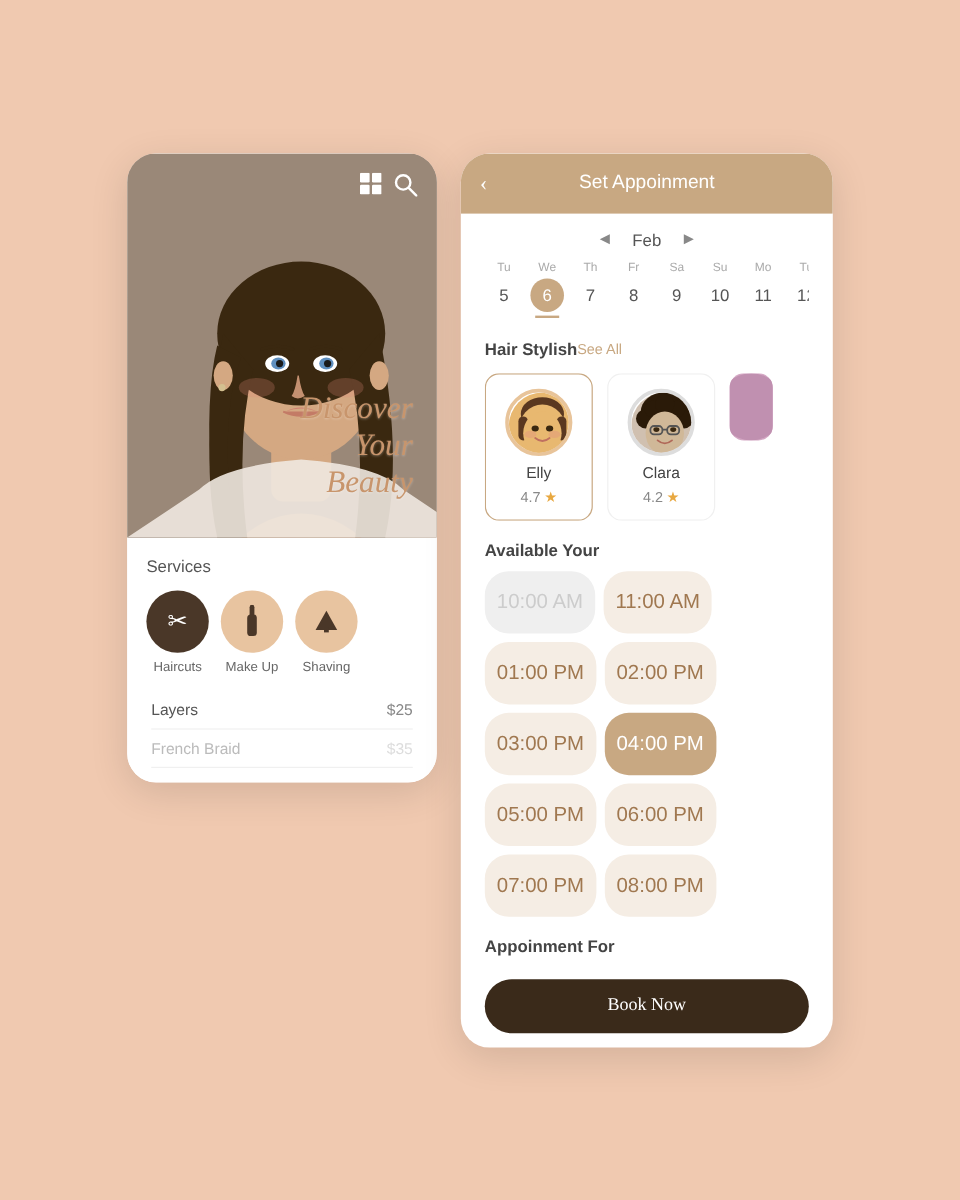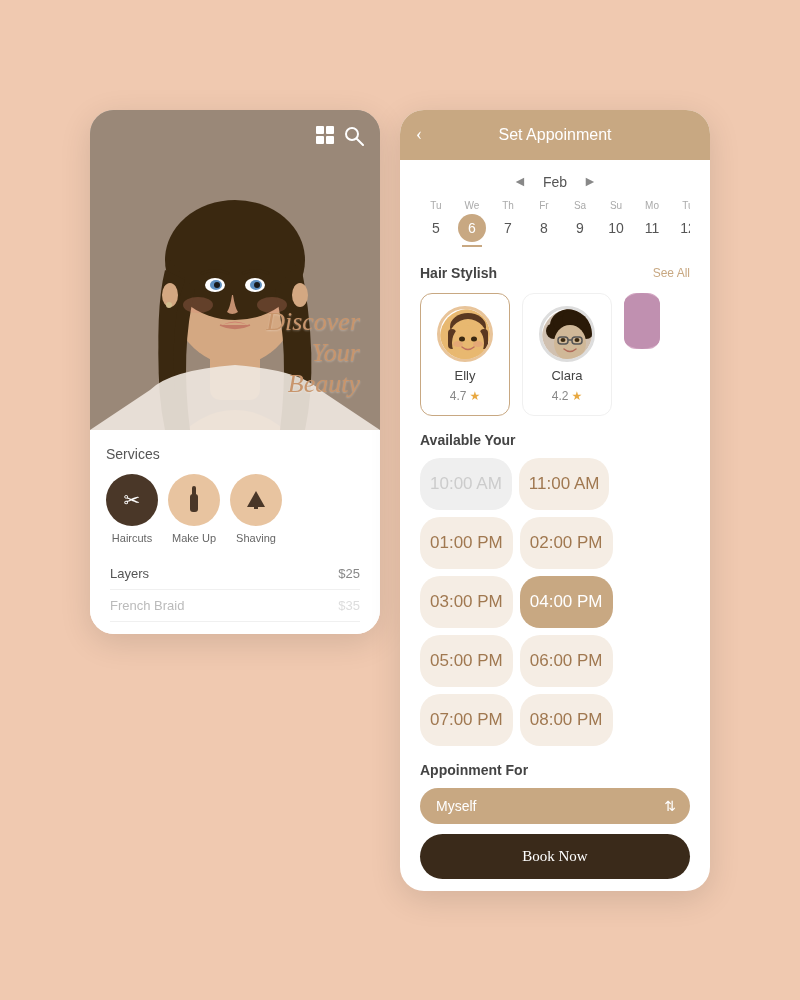--- a/index.html
+++ b/index.html
@@ -14,21 +14,21 @@
       overflow: hidden;
     }
     .container {
       display: flex;
       gap: 20px;
       align-items: flex-start;
     }
 
     
     .left-card {
-      width: 290px;
+      width: 258px;
       background: #fff;
       border-radius: 24px;
       overflow: hidden;
       box-shadow: 0 8px 32px rgba(0,0,0,0.12);
     }
     .hero-image {
       width: 100%;
       height: 320px;
       background: linear-gradient(135deg, #b0a090 0%, #8a7a6a 40%, #c8b8a8 100%);
       position: relative;
@@ -205,21 +205,20 @@
       width: 20px;
       height: 2px;
       background: #c8a882;
     }
 
     .stylist-section {
       padding: 10px 20px 8px;
     }
     .section-header {
       display: flex;
-      justify-content: space-between;
       align-items: center;
       margin-bottom: 12px;
     }
     .section-title {
       font-size: 14px;
       color: #444;
       font-family: sans-serif;
       font-weight: 600;
     }
     .see-all {
@@ -589,23 +588,17 @@
         <button class="time-chip selected">04:00 PM</button>
         <button class="time-chip available">05:00 PM</button>
         <button class="time-chip available">06:00 PM</button>
         <button class="time-chip available">07:00 PM</button>
         <button class="time-chip available">08:00 PM</button>
       </div>
     </div>
 
     <div class="for-section">
       <div class="section-title" style="margin-bottom:10px;">Appoinment For</div>
-      <div class="select-wrapper">
-        <select>
-          <option>Myself</option>
-          <option>Someone Else</option>
-        </select>
-      </div>
       <button class="book-btn">Book Now</button>
     </div>
   </div>
 
 </div>
 
 </body></html>

